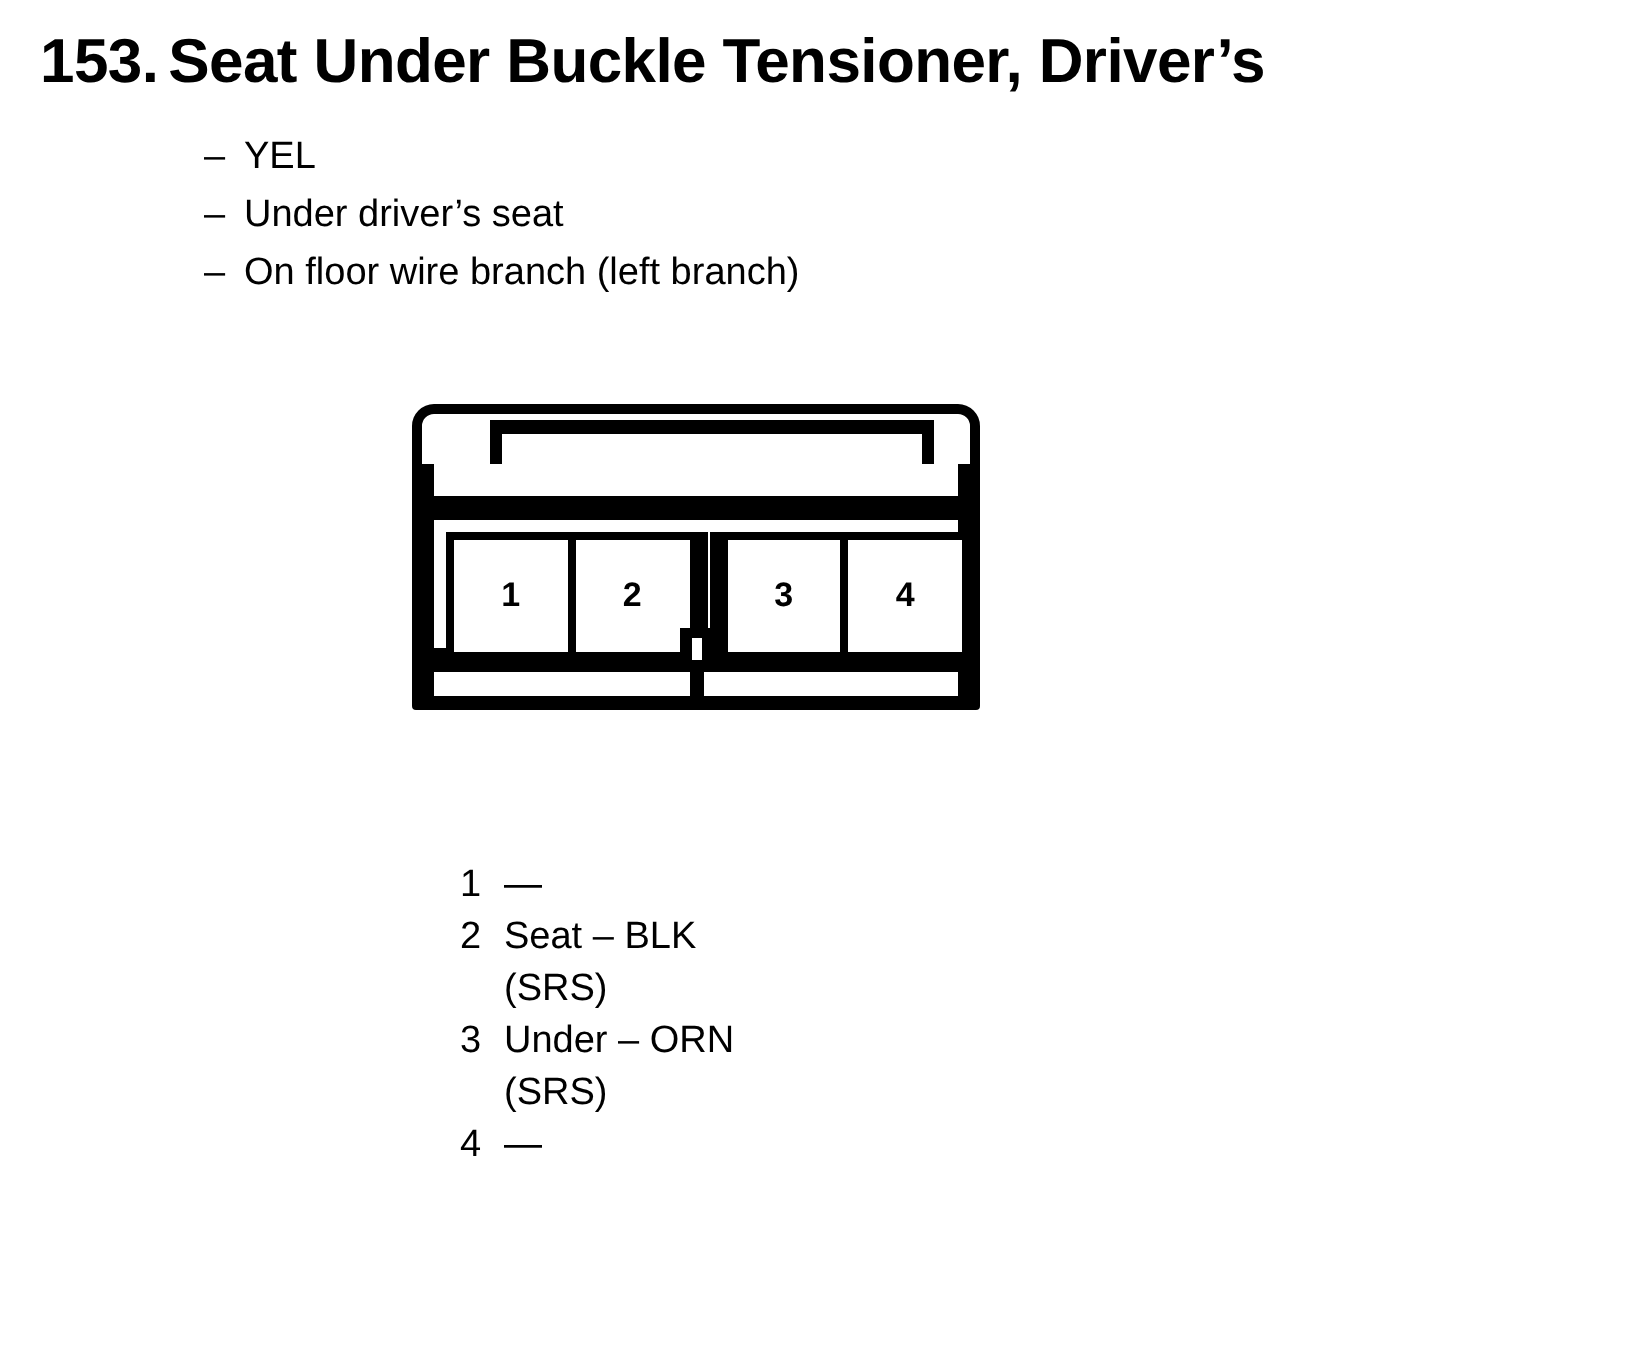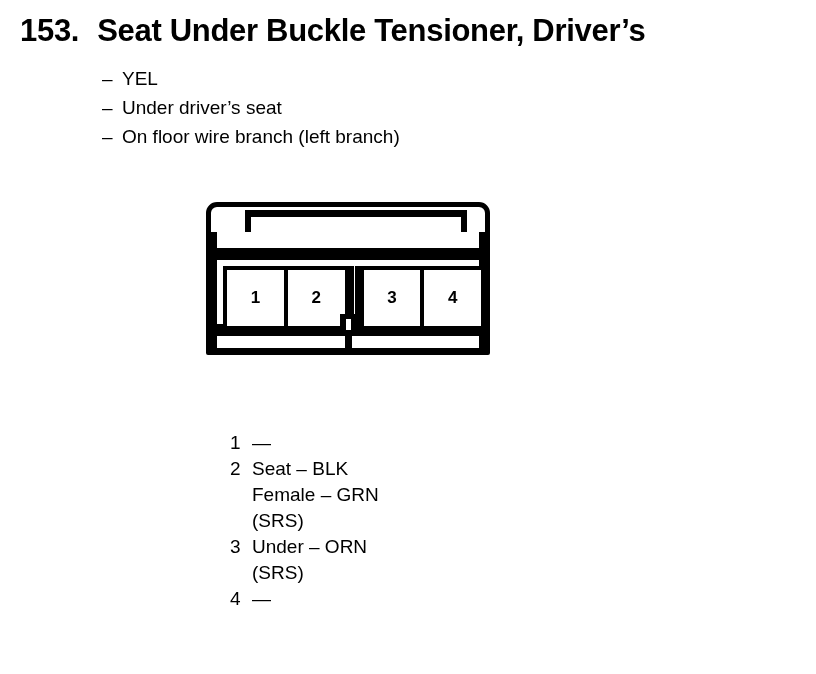--- a/index.html
+++ b/index.html
@@ -22,21 +22,21 @@
     position: absolute;
     left: 20px;
     top: 12px;
     font-size: 31px;
     font-weight: bold;
     letter-spacing: -0.3px;
     white-space: nowrap;
     line-height: 1.2;
   }
   #page-title .title-number {
-    margin-right: 18px;
+    margin-right: 5px;
     text-align: center;
   }
 
   
   #detail-list {
     position: absolute;
     left: 102px;
     top: 64px;
     font-size: 19px;
     line-height: 29px;
@@ -256,21 +256,20 @@
   <div class="legend-entry">
     <span class="legend-pin">1</span>
     <span class="legend-lines">
       <div class="legend-line">—</div>
     </span>
   </div>
   <div class="legend-entry">
     <span class="legend-pin">2</span>
     <span class="legend-lines">
       <div class="legend-line">Seat – BLK</div>
-      <div class="legend-line">Female – GRN</div>
       <div class="legend-line">(SRS)</div>
     </span>
   </div>
   <div class="legend-entry">
     <span class="legend-pin">3</span>
     <span class="legend-lines">
       <div class="legend-line">Under – ORN</div>
       <div class="legend-line">(SRS)</div>
     </span>
   </div>

